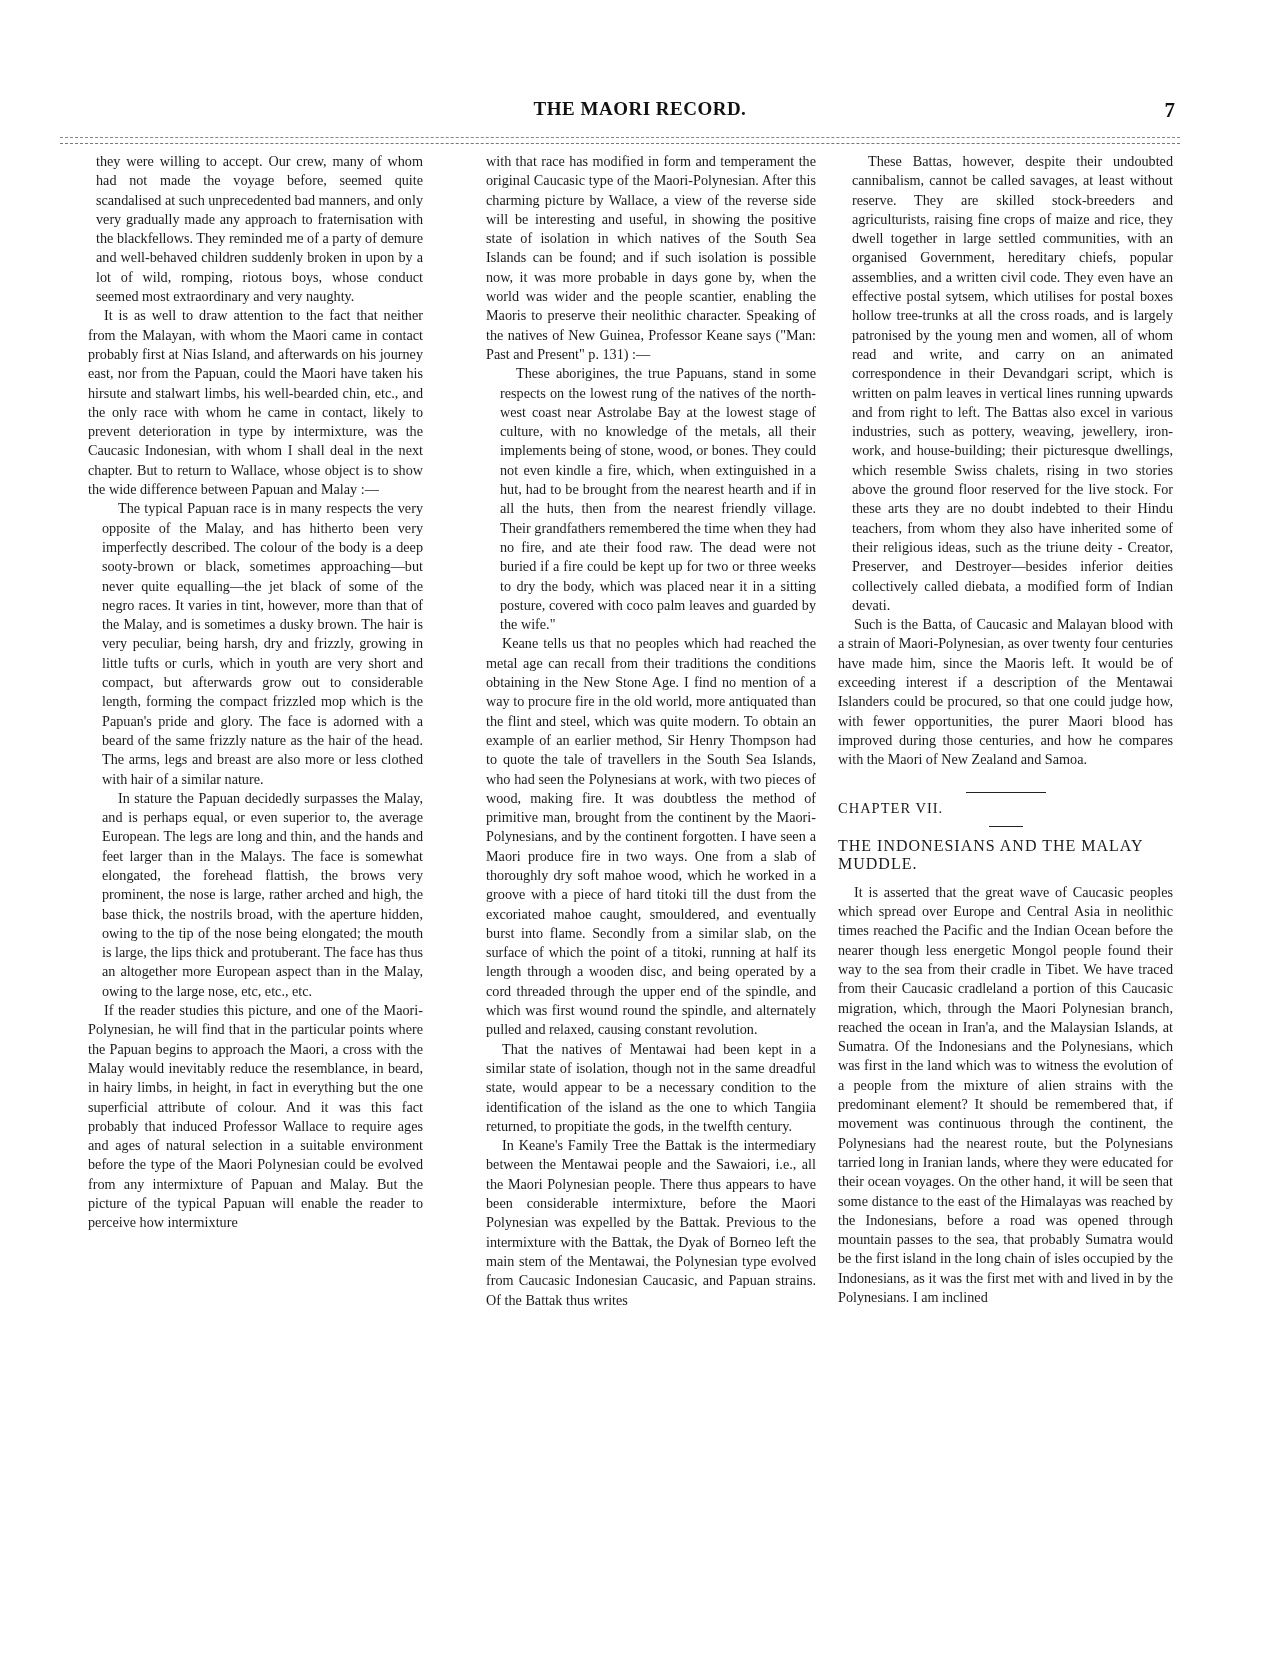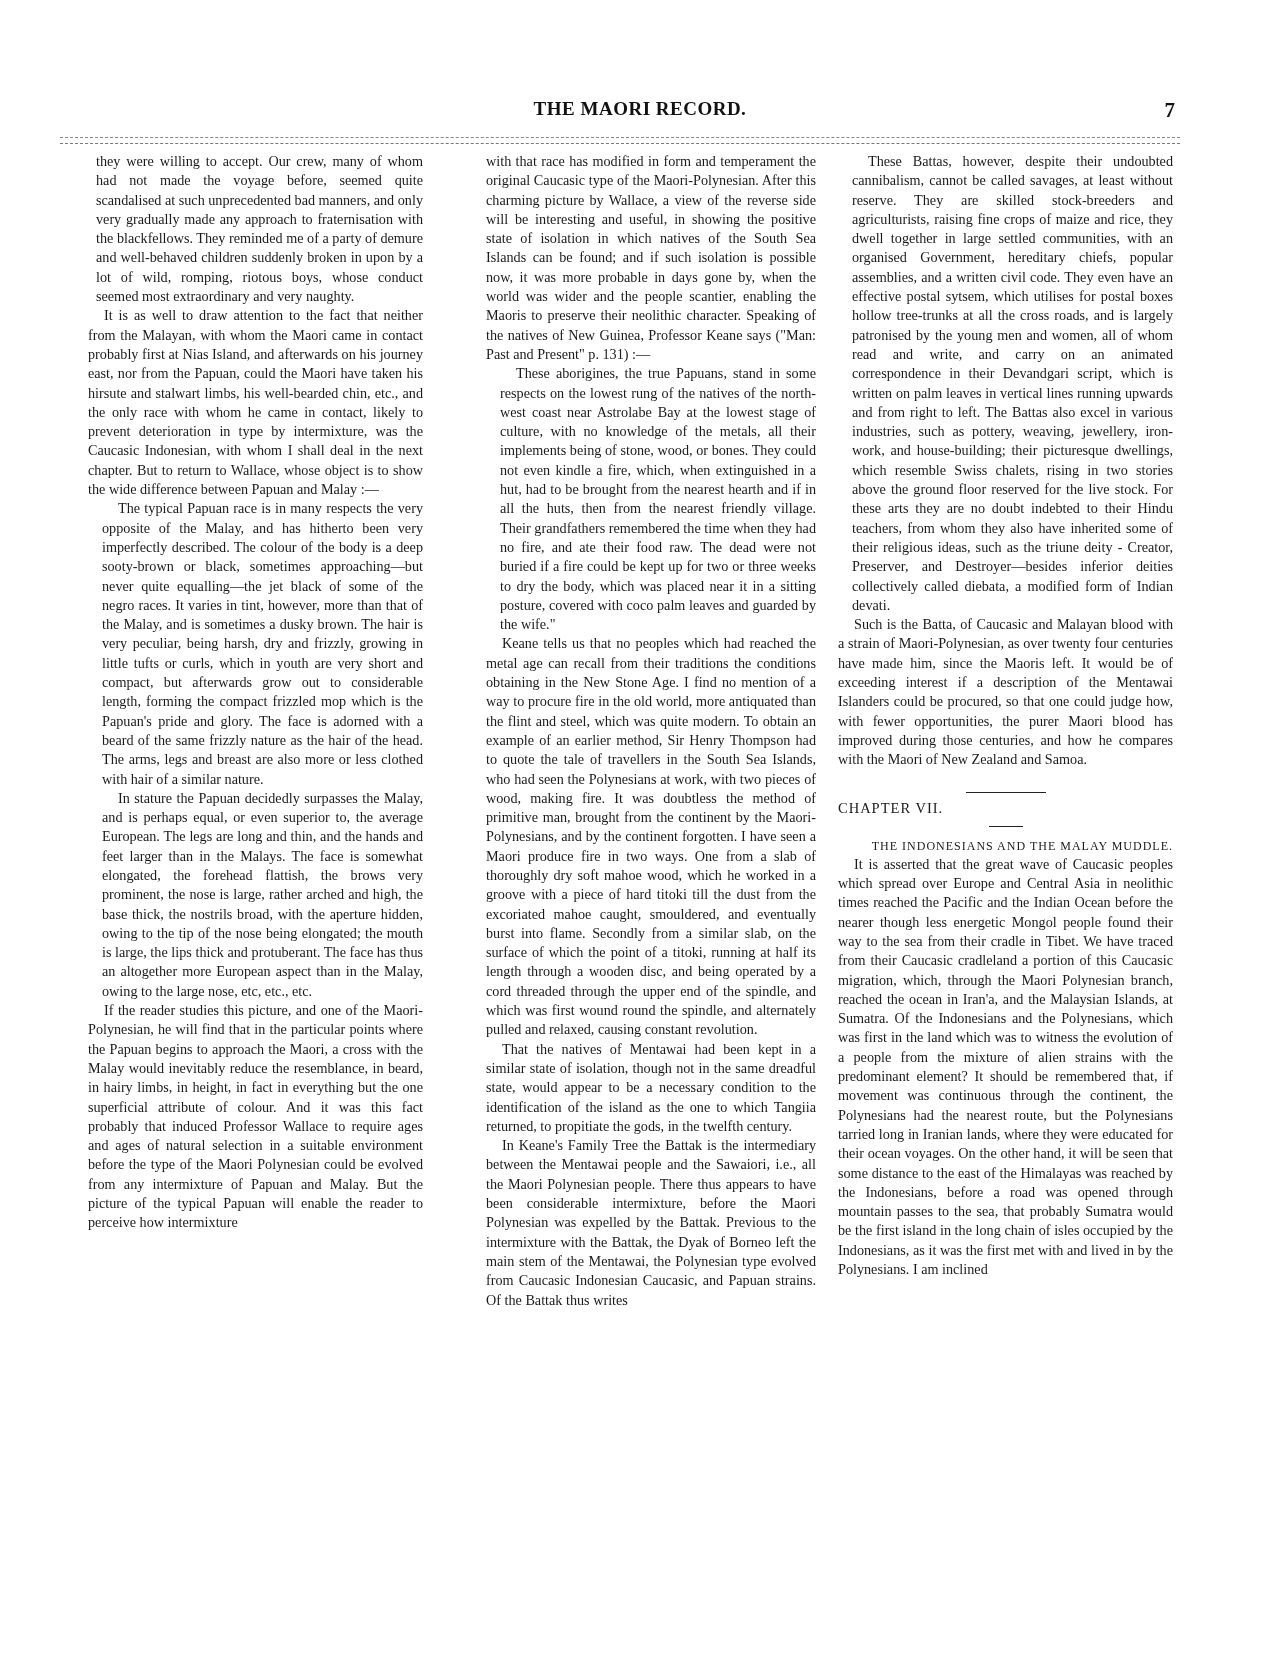--- a/index.html
+++ b/index.html
@@ -16,21 +16,21 @@
   .col p.cont { text-indent: 0; }
   .col .quote { margin-left: 14px; font-family: Liberation Serif, serif; }
   .col .quote p { text-indent: 16px; }
   #col1 { left: 88px; width: 335px; }
   #col1 .top-indent { margin-left: 8px; }
   #col2 { left: 450px; width: 330px; margin-left: 36px; }
   #col3 { left: 838px; width: 335px; }
   .chapter-rule { width: 80px; margin: 22px auto 6px auto; border-top: 1.5px solid #222; }
   .chapter-rule.short { width: 34px; margin: 8px auto 10px auto; }
   .chapter-head { text-align: left; font-size: 14.5px; letter-spacing: 1px; }
-  .chapter-sub { text-align: right; font-size: 12px; letter-spacing: 1px; line-height: 18px; margin-bottom: 0; }
+  .chapter-sub { text-align: left; font-size: 16px; letter-spacing: 1px; line-height: 18px; margin-bottom: 10px; }
 </style>
 </head>
 <body>
 
 <div class="masthead">
   <div class="title">THE MAORI RECORD.</div>
   <div class="pageno">7</div>
 </div>
 <div class="rule"></div>
 

